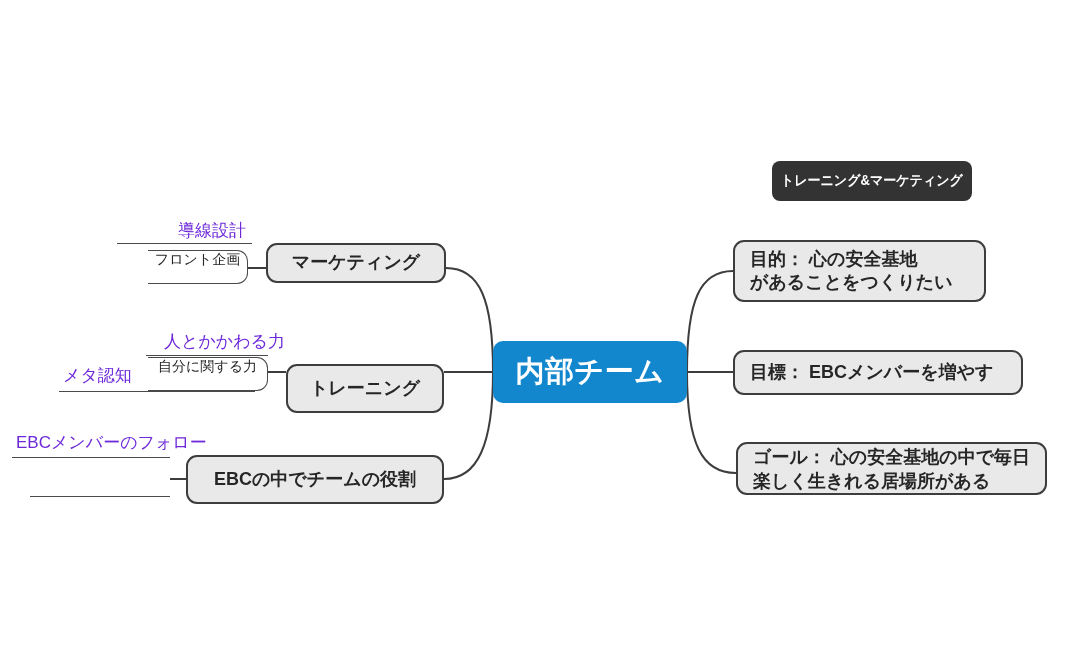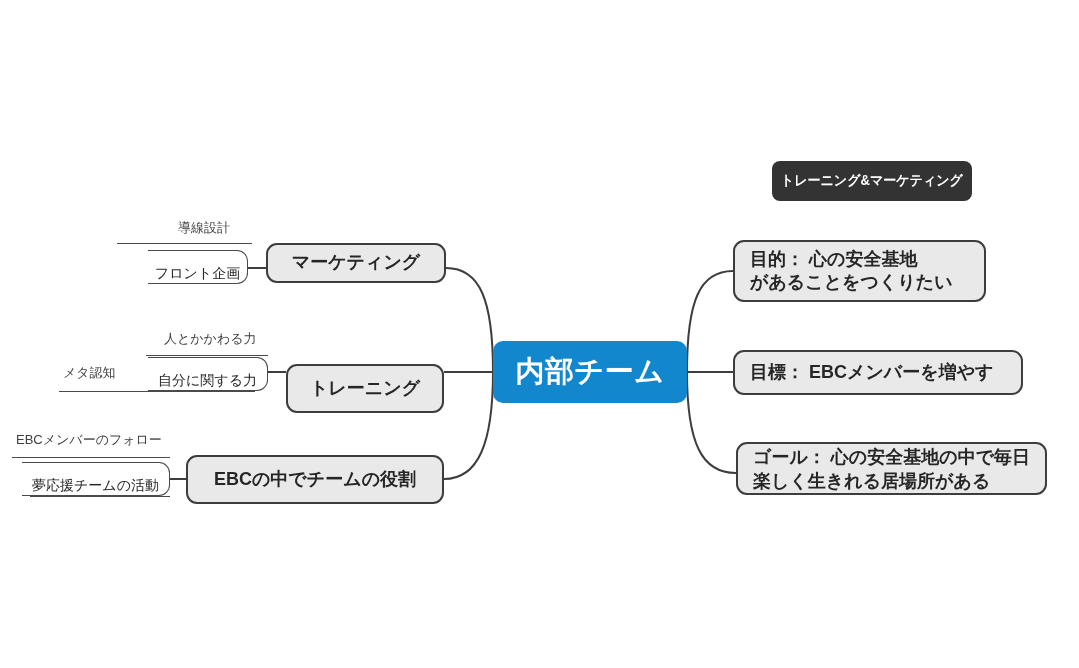--- a/index.html
+++ b/index.html
@@ -76,38 +76,38 @@
   .node2.left-txt  { padding-left: 15px; padding-right: 13px; }
 
   
   .bracket {
     position: absolute;
     box-sizing: border-box;
     border: 1.6px solid #4a4a4a;
     border-left: none;
     border-radius: 0 11px 11px 0;
     display: flex;
-    align-items: flex-end;
+    align-items: flex-start;
     justify-content: center;
     z-index: 3;
     background: transparent;
   }
   .bracket .b-label {
     color: #262626;
     font-size: 14px;
     white-space: nowrap;
     padding: 0 9px;
   }
 
   
   .leaf {
     position: absolute;
     z-index: 3;
-    color: #404040;
-    font-size: 13px;
+    color: #6d28d9;
+    font-size: 17px;
     white-space: nowrap;
   }
   .underline {
     position: absolute;
     height: 0;
     border-top: 1.6px solid #4a4a4a;
     z-index: 2;
   }
 
   
@@ -215,18 +215,15 @@
   <div class="leaf" style="left:63px; top:364px;">
     <span>メタ認知</span>
   </div>
   <div class="underline" style="left:59px; top:391px; width:196px;"></div>
 
   <div class="leaf" style="left:16px; top:431px;">
     <span>EBCメンバーのフォロー</span>
   </div>
   <div class="underline" style="left:12px; top:457px; width:158px;"></div>
 
-  <div class="bracket" style="left:22px; top:462px; width:148px; height:34px;">
-    <span class="b-label">夢応援チームの活動</span>
-  </div>
   <div class="underline" style="left:30px; top:496px; width:140px;"></div>
 
 </div>
 
 </body></html>

